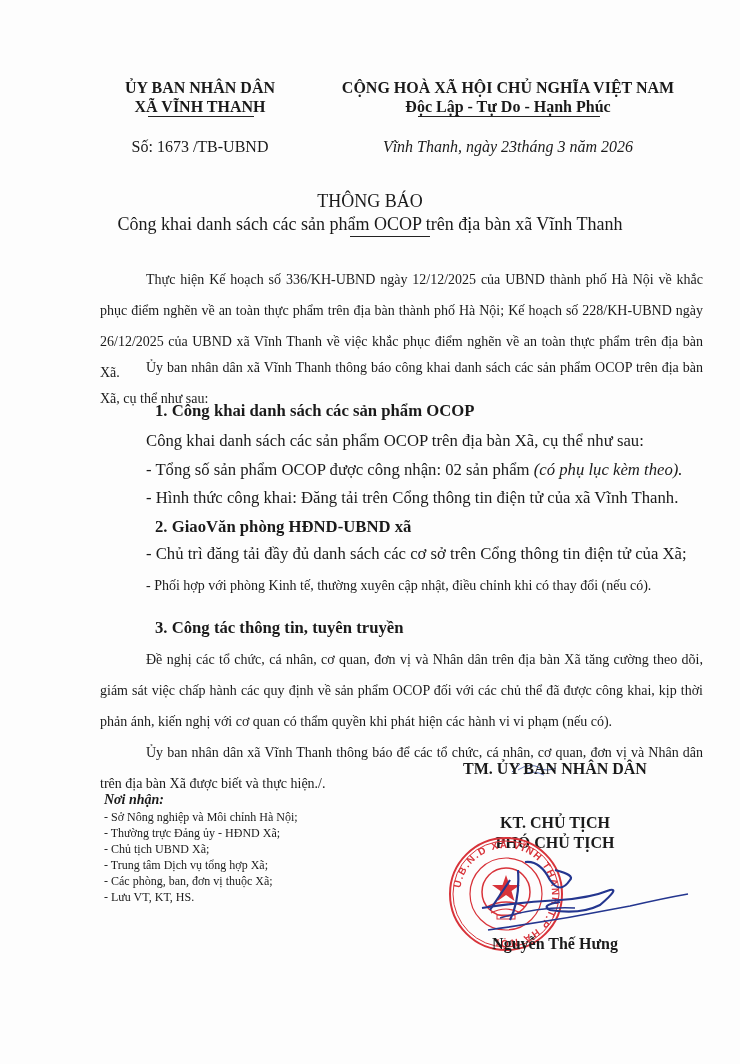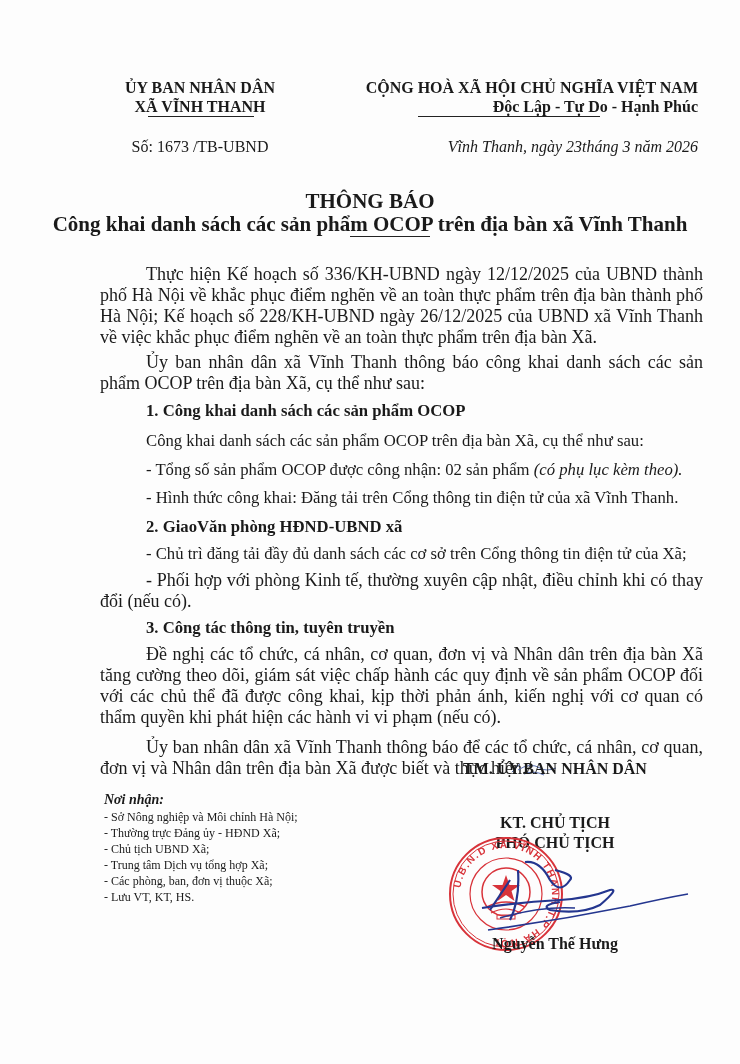--- a/index.html
+++ b/index.html
@@ -8,34 +8,34 @@
       background: #fdfdfd;
       position: relative; overflow: hidden;
       font-family: "Liberation Serif", "DejaVu Serif", serif;
       color: #1a1a1a;
     }
     .page { position: absolute; left: 0; top: 0; width: 740px; height: 924px; }
     .abs { position: absolute; white-space: nowrap; }
 
     
     .hdr-left { left: 100px; width: 200px; text-align: center; }
-    .hdr-right { left: 318px; width: 380px; text-align: right; }
+    .hdr-right { left: 318px; width: 380px; text-align: center; }
     .hdr-b { font-weight: bold; font-size: 16px; line-height: 20px; }
     .u-line { position: absolute; height: 1px; background: #222; }
     .regular16 { font-size: 16px; line-height: 20px; }
     .italic16 { font-size: 16px; line-height: 20px; font-style: italic; }
 
     
-    .title { left: 0; width: 740px; text-align: center; font-weight: bold; font-size: 21px; line-height: 22px; }
+    .title { left: 0; width: 740px; text-align: center; font-weight: normal; font-size: 18px; line-height: 22px; }
 
     
-    .para { position: absolute; left: 100px; width: 603px; font-size: 18px; line-height: 21px; text-align: justify; }
+    .para { position: absolute; left: 100px; width: 603px; font-size: 14px; line-height: 31px; text-align: justify; }
     .indent { text-indent: 46px; }
     .line { position: absolute; left: 146px; font-size: 16.7px; line-height: 21.5px; white-space: nowrap; }
-    .heading { font-weight: bold; }
+    .heading { font-weight: bold; margin-left: 9px; }
     .it { font-style: italic; }
 
     
     .recv-title { left: 104px; font-size: 14px; font-weight: bold; font-style: italic; }
     .recv-item { left: 104px; font-size: 12px; line-height: 15.5px; }
 
     
     .sig { left: 420px; width: 270px; text-align: center; font-weight: bold; font-size: 16px; line-height: 20px; }
   </style>
 </head>

